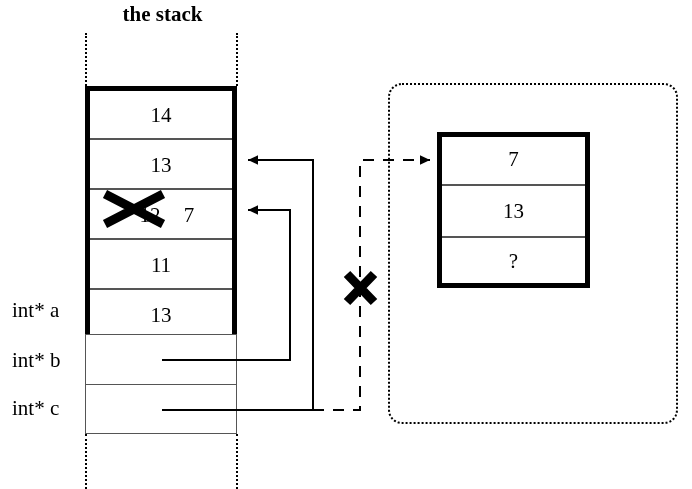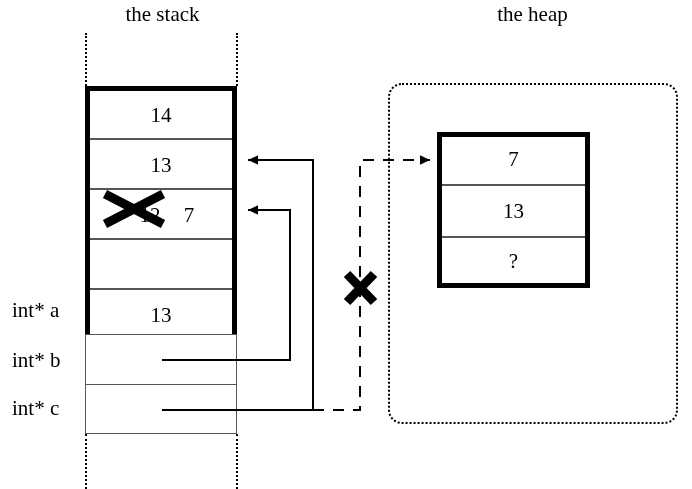--- a/index.html
+++ b/index.html
@@ -10,21 +10,21 @@
     font-family:"Liberation Serif","DejaVu Serif",serif;
     overflow:hidden;
   }
   .ttl{
     position:absolute;
     font-size:21px;
     color:#000;
     white-space:nowrap;
     text-align:center;
   }
-  #stack-title{left:75px;top:2px;width:175px;}
+  #stack-title{left:75px;top:2px;width:175px;font-weight:bold;}
   #heap-title{left:445px;top:2px;width:175px;}
 
   
   .stack-guide{
     position:absolute;
     width:0;
     border-left:2px dotted #000;
   }
   #guide-left-top{left:85px;top:33px;height:53px;}
   #guide-right-top{left:236px;top:33px;height:53px;}
@@ -102,37 +102,37 @@
     width:692px;height:489px;
     pointer-events:none;
   }
 </style>
 </head>
 <body>
 
 <div id="stage">
 
   <div class="ttl" id="stack-title">the stack</div>
-  <div class="ttl" id="heap-title">the heap</div>
 
   <div class="stack-guide" id="guide-left-top"></div>
   <div class="stack-guide" id="guide-right-top"></div>
   <div class="stack-guide" id="guide-left-bot"></div>
   <div class="stack-guide" id="guide-right-bot"></div>
 
   <div id="stack-thick">
     <div class="cellsep" style="top:47px"></div>
     <div class="cellsep" style="top:97px"></div>
     <div class="cellsep" style="top:147px"></div>
     <div class="cellsep" style="top:197px"></div>
 
     <div class="cellval" style="top:12px">14</div>
     <div class="cellval" style="top:62px">13</div>
     <div class="cellval" style="top:112px;left:-22px">12</div>
     <div class="cellval" style="top:112px;left:56px">7</div>
+    <div class="cellval" style="top:162px">11</div>
     <div class="cellval" style="top:212px">13</div>
   </div>
 
   <div id="stack-thin">
     <div class="thin-sep" style="top:49px"></div>
   </div>
 
   <div class="varlabel" id="lbl-a">int* a</div>
   <div class="varlabel" id="lbl-b">int* b</div>
   <div class="varlabel" id="lbl-c">int* c</div>

